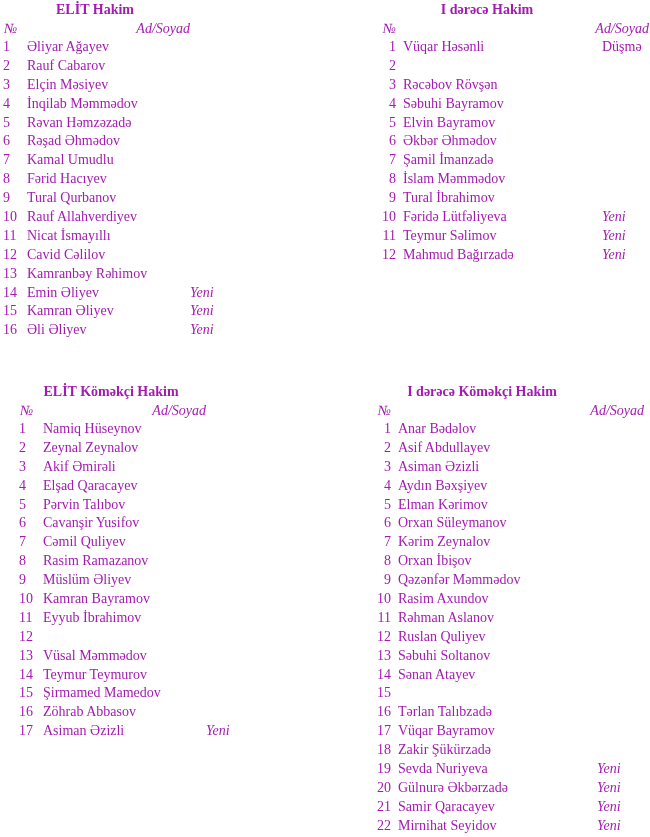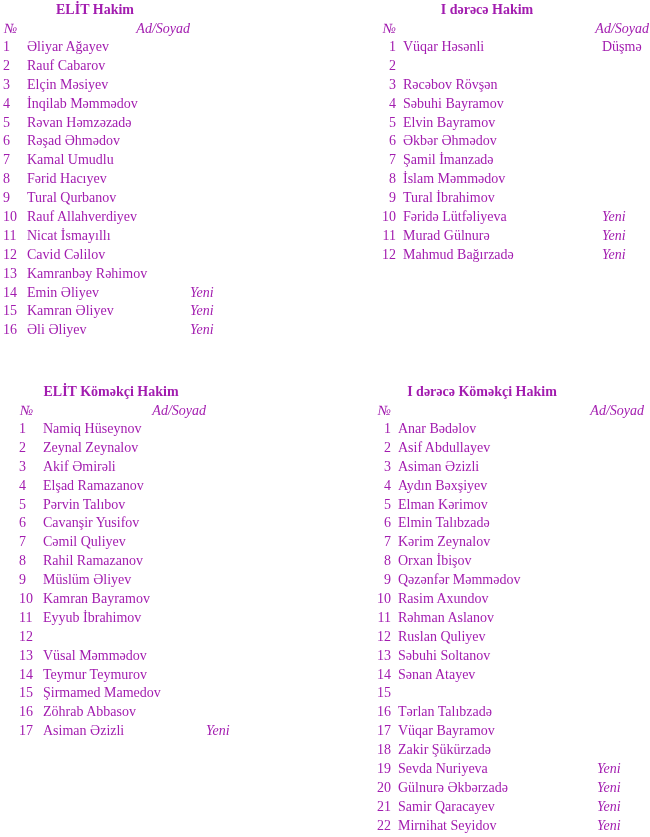--- a/index.html
+++ b/index.html
@@ -194,21 +194,21 @@
         <span class="name">Tural İbrahimov</span>
         <span class="tag"></span>
       </div>
       <div class="row">
         <span class="num">10</span>
         <span class="name">Fəridə Lütfəliyeva</span>
         <span class="tag">Yeni</span>
       </div>
       <div class="row">
         <span class="num">11</span>
-        <span class="name">Murad Gülnurə</span>
+        <span class="name">Teymur Səlimov</span>
         <span class="tag">Yeni</span>
       </div>
       <div class="row">
         <span class="num">12</span>
         <span class="name">Mahmud Bağırzadə</span>
         <span class="tag">Yeni</span>
       </div>
     </section>
   <section class="block left pos-bl">
       <div class="title">ELİT Köməkçi Hakim</div>
@@ -226,41 +226,41 @@
         <span class="name">Zeynal Zeynalov</span>
         <span class="tag"></span>
       </div>
       <div class="row">
         <span class="num">3</span>
         <span class="name">Akif Əmirəli</span>
         <span class="tag"></span>
       </div>
       <div class="row">
         <span class="num">4</span>
-        <span class="name">Elşad Ramazanov</span>
+        <span class="name">Elşad Qaracayev</span>
         <span class="tag"></span>
       </div>
       <div class="row">
         <span class="num">5</span>
         <span class="name">Pərvin Talıbov</span>
         <span class="tag"></span>
       </div>
       <div class="row">
         <span class="num">6</span>
         <span class="name">Cavanşir Yusifov</span>
         <span class="tag"></span>
       </div>
       <div class="row">
         <span class="num">7</span>
         <span class="name">Cəmil Quliyev</span>
         <span class="tag"></span>
       </div>
       <div class="row">
         <span class="num">8</span>
-        <span class="name">Rahil Ramazanov</span>
+        <span class="name">Rasim Ramazanov</span>
         <span class="tag"></span>
       </div>
       <div class="row">
         <span class="num">9</span>
         <span class="name">Müslüm Əliyev</span>
         <span class="tag"></span>
       </div>
       <div class="row">
         <span class="num">10</span>
         <span class="name">Kamran Bayramov</span>
@@ -327,21 +327,21 @@
         <span class="name">Aydın Bəxşiyev</span>
         <span class="tag"></span>
       </div>
       <div class="row">
         <span class="num">5</span>
         <span class="name">Elman Kərimov</span>
         <span class="tag"></span>
       </div>
       <div class="row">
         <span class="num">6</span>
-        <span class="name">Elmin Talıbzadə</span>
+        <span class="name">Orxan Süleymanov</span>
         <span class="tag"></span>
       </div>
       <div class="row">
         <span class="num">7</span>
         <span class="name">Kərim Zeynalov</span>
         <span class="tag"></span>
       </div>
       <div class="row">
         <span class="num">8</span>
         <span class="name">Orxan İbişov</span>

